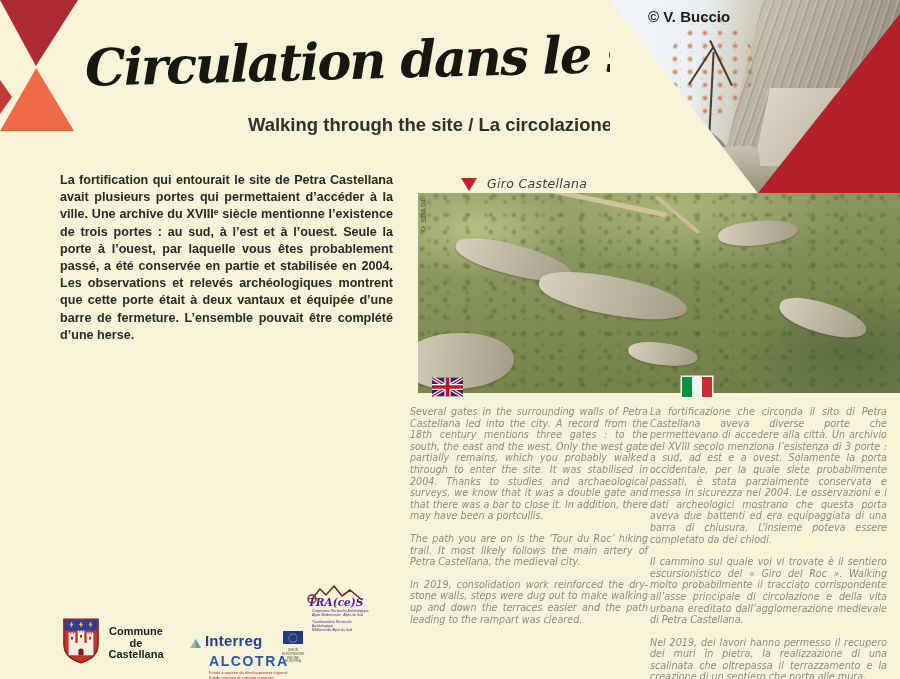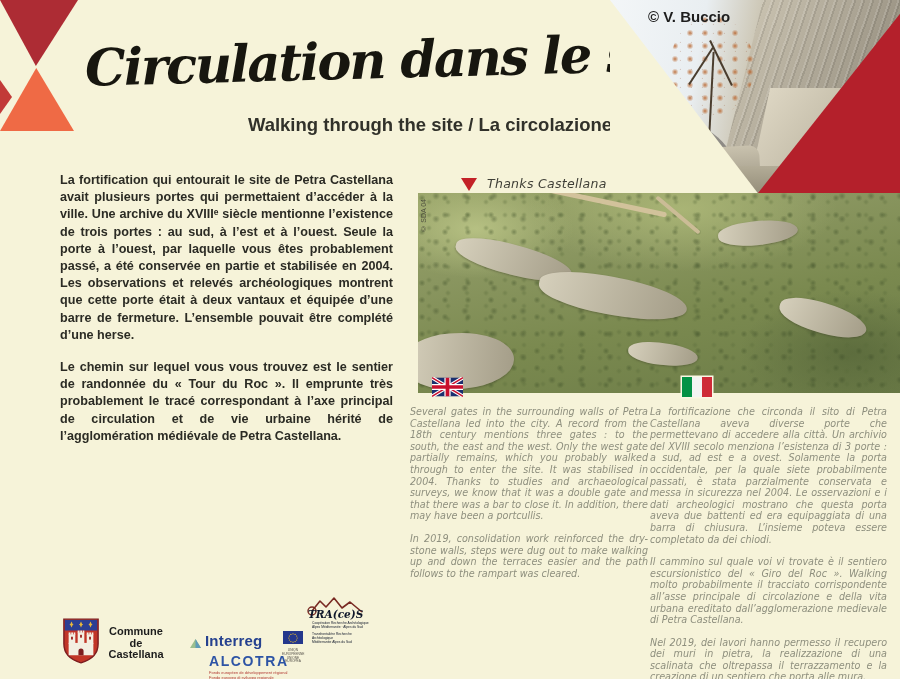--- a/index.html
+++ b/index.html
@@ -116,21 +116,21 @@
   .commune-text{left:100px;top:626px;width:72px;text-align:center;
     font-weight:700;font-size:11px;line-height:11.5px;color:#1c1c1c;}
   .interreg{left:190px;top:629px;width:150px;}
   .interreg-row{display:flex;align-items:center;}
   .interreg-name{font-size:15px;font-weight:700;color:#25418f;letter-spacing:.2px;margin-left:4px;}
   .interreg-icon{margin-top:5px;}
   .alcotra{font-size:14px;font-weight:700;color:#2d54a5;letter-spacing:1.6px;margin:1px 0 1px 19px;}
   .fund-lines{font-size:4px;line-height:5px;color:#b23a33;margin-left:19px;}
   .eu-block{position:absolute;left:92px;top:1px;width:22px;text-align:center;}
   .eu-small{font-size:3.2px;line-height:3.8px;color:#55514a;margin-top:1px;}
-  .traces{left:306px;top:596px;width:64px;color:#0f172a;}
+  .traces{left:306px;top:584px;width:64px;color:#4c1d95;}
   .traces-name{font-family:"DejaVu Serif",serif;font-style:italic;font-weight:700;
     font-size:10.5px;margin-top:-14px;margin-left:2px;}
   .traces-small{font-size:3.3px;line-height:4px;margin-left:6px;margin-top:1px;}
 </style>
 </head>
 <body>
 
 <div class="abs tri-dark"></div>
 <div class="abs tri-orange"></div>
 <div class="abs tri-left-edge"></div>
@@ -149,21 +149,21 @@
   <div class="abs trunk t4"></div>
   <div class="abs trunk t5"></div>
   <div class="abs ground-rocks1"></div>
   <div class="abs ground-rocks2"></div>
   <div class="abs cream-wedge"></div>
   <div class="abs red-corner"></div>
   <div class="abs credit-top">© V. Buccio</div>
 </div>
 
 <div class="abs site-marker"></div>
-<div class="abs site-label">Thanks Castellana</div>
+<div class="abs site-label">Giro Castellana</div>
 
 <div class="abs photo-aerial">
   <div class="abs shrubs"></div>
   <div class="abs rock r1"></div>
   <div class="abs rock r2"></div>
   <div class="abs rock r3"></div>
   <div class="abs rock r4"></div>
   <div class="abs rock r5"></div>
   <div class="abs rock r6"></div>
   <div class="abs trail1"></div>
@@ -181,26 +181,26 @@
   </svg>
 </div>
 <div class="abs flag flag-it">
   <div class="it-green"></div>
     <div class="it-white"></div>
     <div class="it-red"></div>
 </div>
 
 <div class="abs text-fr">
   <p>La fortification qui entourait le site de Petra Castellana avait plusieurs portes qui permettaient d’accéder à la ville. Une archive du XVIIIᵉ siècle mentionne l’existence de trois portes : au sud, à l’est et à l’ouest. Seule la porte à l’ouest, par laquelle vous êtes probablement passé, a été conservée en partie et stabilisée en 2004. Les observations et relevés archéologiques montrent que cette porte était à deux vantaux et équipée d’une barre de fermeture. L’ensemble pouvait être complété d’une herse.</p>
-  <p>Le chemin sur lequel vous vous trouvez est le sentier de randonnée du « Tour du Roc ». Il emprunte très probablement le tracé correspondant à l’axe principal de circulation et de vie urbaine hérité de l’agglomération médiévale de Petra Castellana.</p>
 </div>
 
 <div class="abs text-en">
   <p>Several gates in the surrounding walls of Petra Castellana led into the city. A record from the 18th century mentions three gates : to the south, the east and the west. Only the west gate partially remains, which you probably walked through to enter the site. It was stabilised in 2004. Thanks to studies and archaeological surveys, we know that it was a double gate and that there was a bar to close it. In addition, there may have been a portcullis.</p>
-  <p>In 2019, consolidation work reinforced the dry-stone walls, steps were dug out to make walking up and down the terraces easier and the path follows to the rampart was cleared.</p>
+  <p>The path you are on is the ‘Tour du Roc’ hiking trail. It most likely follows the main artery of Petra Castellana, the medieval city.</p>
+  <p>In 2019, consolidation work reinforced the dry-stone walls, steps were dug out to make walking up and down the terraces easier and the path leading to the rampart was cleared.</p>
 </div>
 
 <div class="abs text-it">
   <p>La fortificazione che circonda il sito di Petra Castellana aveva diverse porte che permettevano di accedere alla città. Un archivio del XVIII secolo menziona l’esistenza di 3 porte : a sud, ad est e a ovest. Solamente la porta occidentale, per la quale siete probabilmente passati, è stata parzialmente conservata e messa in sicurezza nel 2004. Le osservazioni e i dati archeologici mostrano che questa porta aveva due battenti ed era equipaggiata di una barra di chiusura. L’insieme poteva essere completato da dei chiodi.</p>
   <p>Il cammino sul quale voi vi trovate è il sentiero escursionistico del « Giro del Roc ». Walking molto probabilmente il tracciato corrispondente all’asse principale di circolazione e della vita urbana ereditato dall’agglomerazione medievale di Petra Castellana.</p>
   <p>Nel 2019, dei lavori hanno permesso il recupero dei muri in pietra, la realizzazione di una scalinata che oltrepassa il terrazzamento e la creazione di un sentiero che porta alle mura.</p>
 </div>
 
 <div class="abs commune-logo">
   <svg width="38" height="46" viewBox="0 0 40 48">

